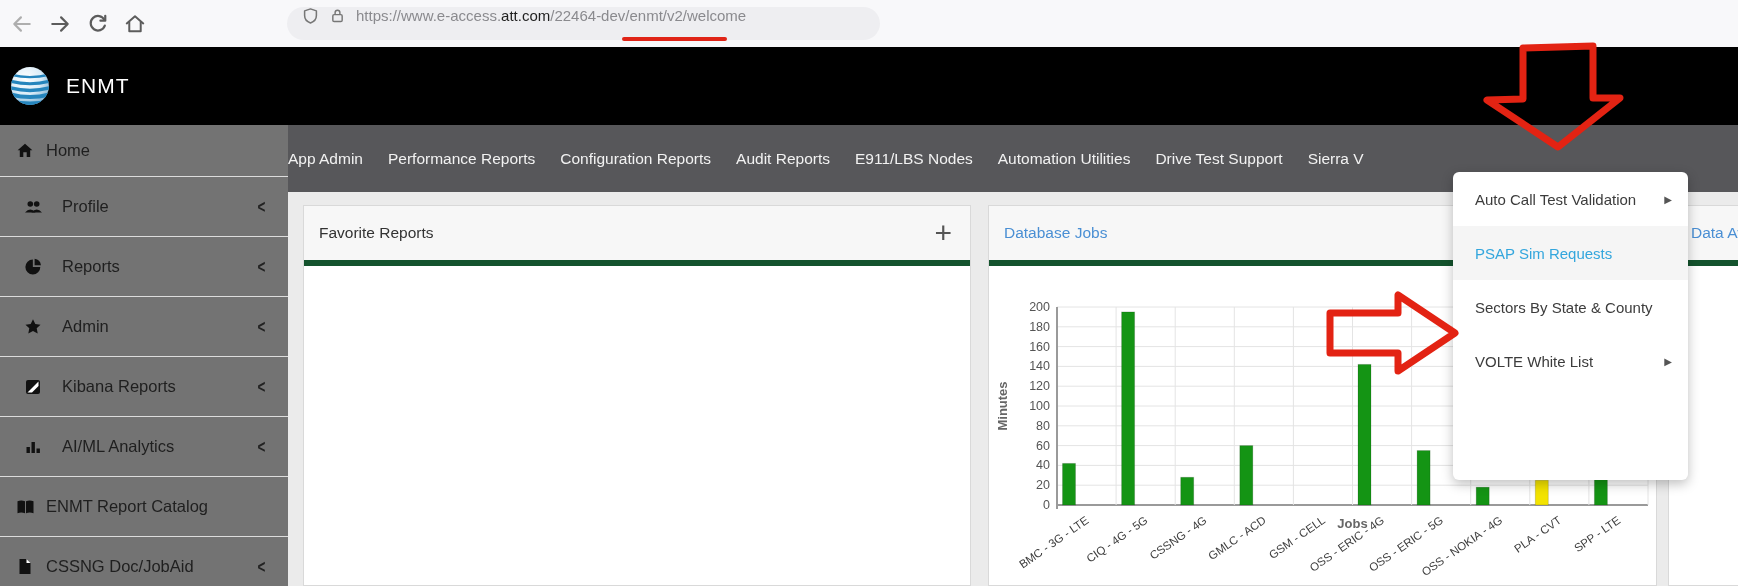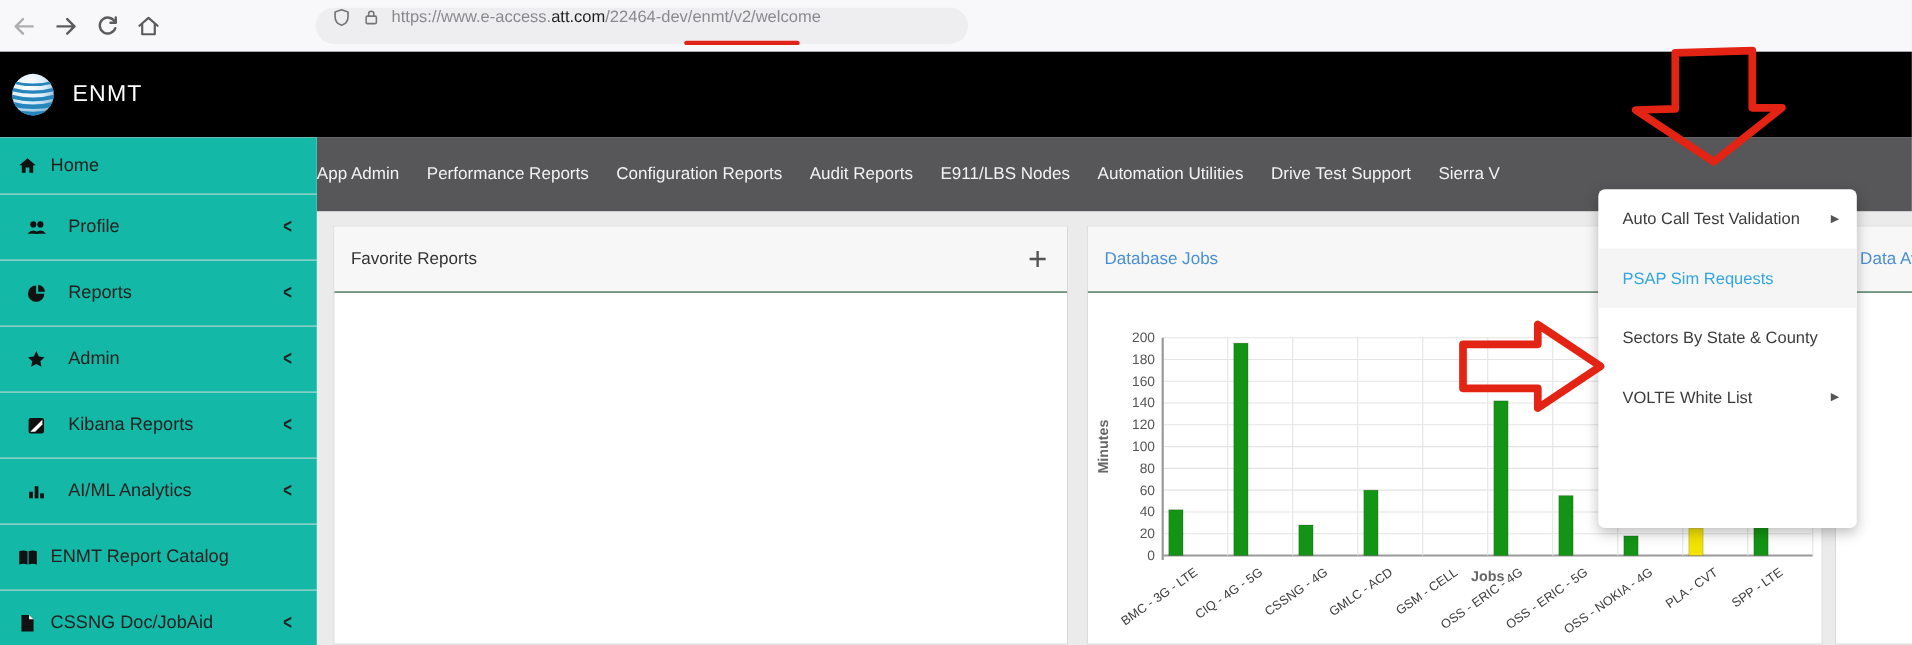--- a/index.html
+++ b/index.html
@@ -23,30 +23,30 @@
 
   
   #topnav { position:absolute; left:288px; top:125px; width:1450px; height:67px; background:#57575a;
             display:flex; align-items:center; gap:25px; overflow:hidden; }
   .nav-item { color:#f2f2f2; font-size:15.5px; white-space:nowrap; cursor:pointer; }
   .nav-item:first-child { margin-left:0; }
 
   
   #sidebar { position:absolute; left:0; top:125px; width:288px; height:461px; background:#fff; }
   .sb-row { display:flex; align-items:center; height:60px; border-bottom:1px solid #dcdcdc;
-            padding:0 22px 0 12px; color:#1f1f1f; font-size:16.5px; cursor:pointer; background:#14b8a6; }
+            padding:0 22px 0 12px; color:#1f1f1f; font-size:16.5px; cursor:pointer; background:#737373; }
   .sb-row.first { height:52px; }
   .sb-ico { width:26px; display:flex; justify-content:center; margin-right:16px; flex:0 0 26px; }
   .sb-row.tight .sb-ico { margin-right:8px; }
   .sb-label { flex:1 1 auto; }
   .sb-chev { color:#222; font-size:15px; font-weight:600; transform:scale(.9,1.25); }
 
   
   .panel { position:absolute; background:#fff; border:1px solid #d9d9d9; }
-  .panel-header { height:60px; background:#f7f7f7; border-bottom:1px solid #14532d;
+  .panel-header { height:60px; background:#f7f7f7; border-bottom:6px solid #14532d;
                   display:flex; align-items:center; padding:0 18px 0 15px; }
   .panel-title { font-size:15.5px; color:#333; }
   .panel-title.blue { color:#4a8fd4; }
   #fav-panel  { left:303px; top:205px; width:668px; height:381px; }
   #db-panel   { left:988px; top:205px; width:669px; height:381px; }
   #avail-panel{ left:1668px; top:205px; width:140px; height:381px; overflow:hidden; }
   #avail-panel .panel-header { padding-left:22px; }
   #fav-add { margin-left:auto; font-size:30px; font-weight:300; color:#555; line-height:1; cursor:pointer; }
 
   

